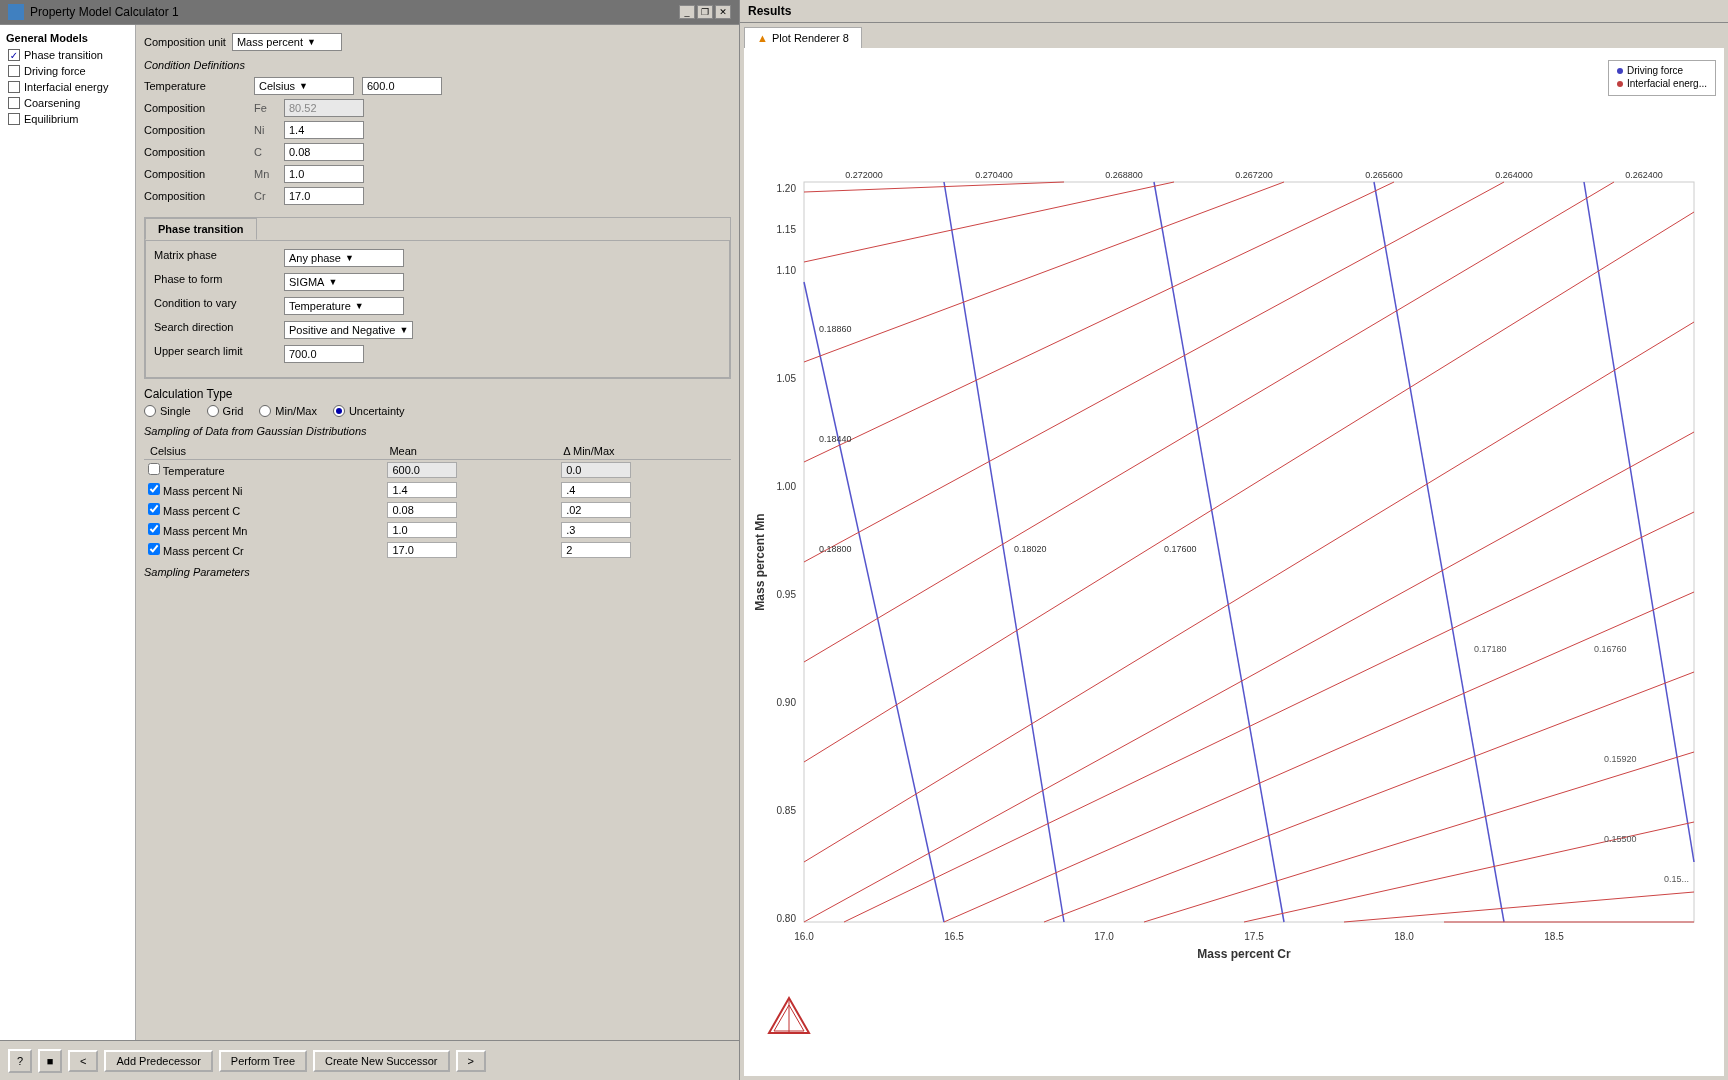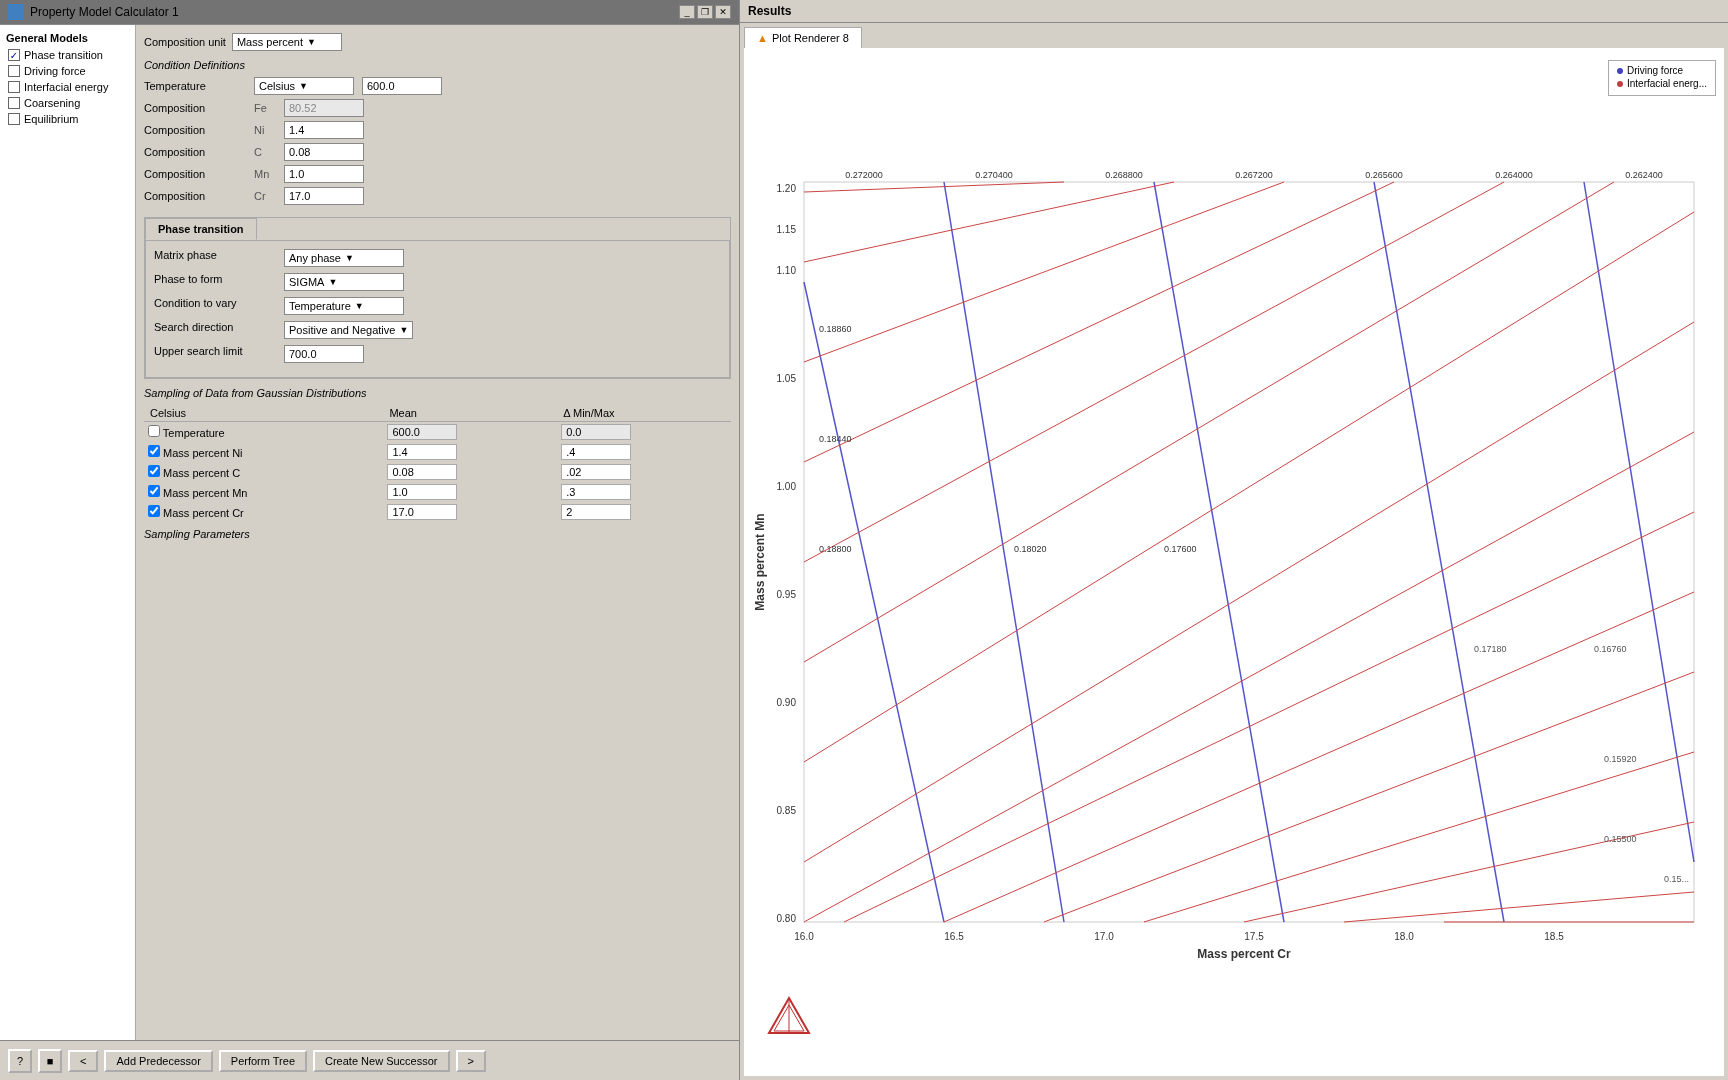--- a/index.html
+++ b/index.html
@@ -220,20 +220,41 @@
                 <span class="dropdown-arrow">▼</span>
               </div>
             </div>
             <div class="phase-form-row">
               <span class="phase-form-label">Upper search limit</span>
               <input type="text" class="form-input" value="700.0" style="">
             </div>
           </div>
         </div>
 
+        <div class="calc-type-section">
+          <span>Calculation Type</span>
+          <div class="radio-row">
+            <div class="radio-item">
+              <div class="radio-circle"></div>
+              <span>Single</span>
+            </div>
+            <div class="radio-item">
+              <div class="radio-circle"></div>
+              <span>Grid</span>
+            </div>
+            <div class="radio-item">
+              <div class="radio-circle"></div>
+              <span>Min/Max</span>
+            </div>
+            <div class="radio-item">
+              <div class="radio-circle selected"></div>
+              <span>Uncertainty</span>
+            </div>
+          </div>
+        </div>
 
         <div class="gaussian-section">
           <div class="section-label-italic">Sampling of Data from Gaussian Distributions</div>
           <table class="gaussian-table">
             <thead>
               <tr>
                 <th>Celsius</th>
                 <th>Mean</th>
                 <th>Δ Min/Max</th>
               </tr>

